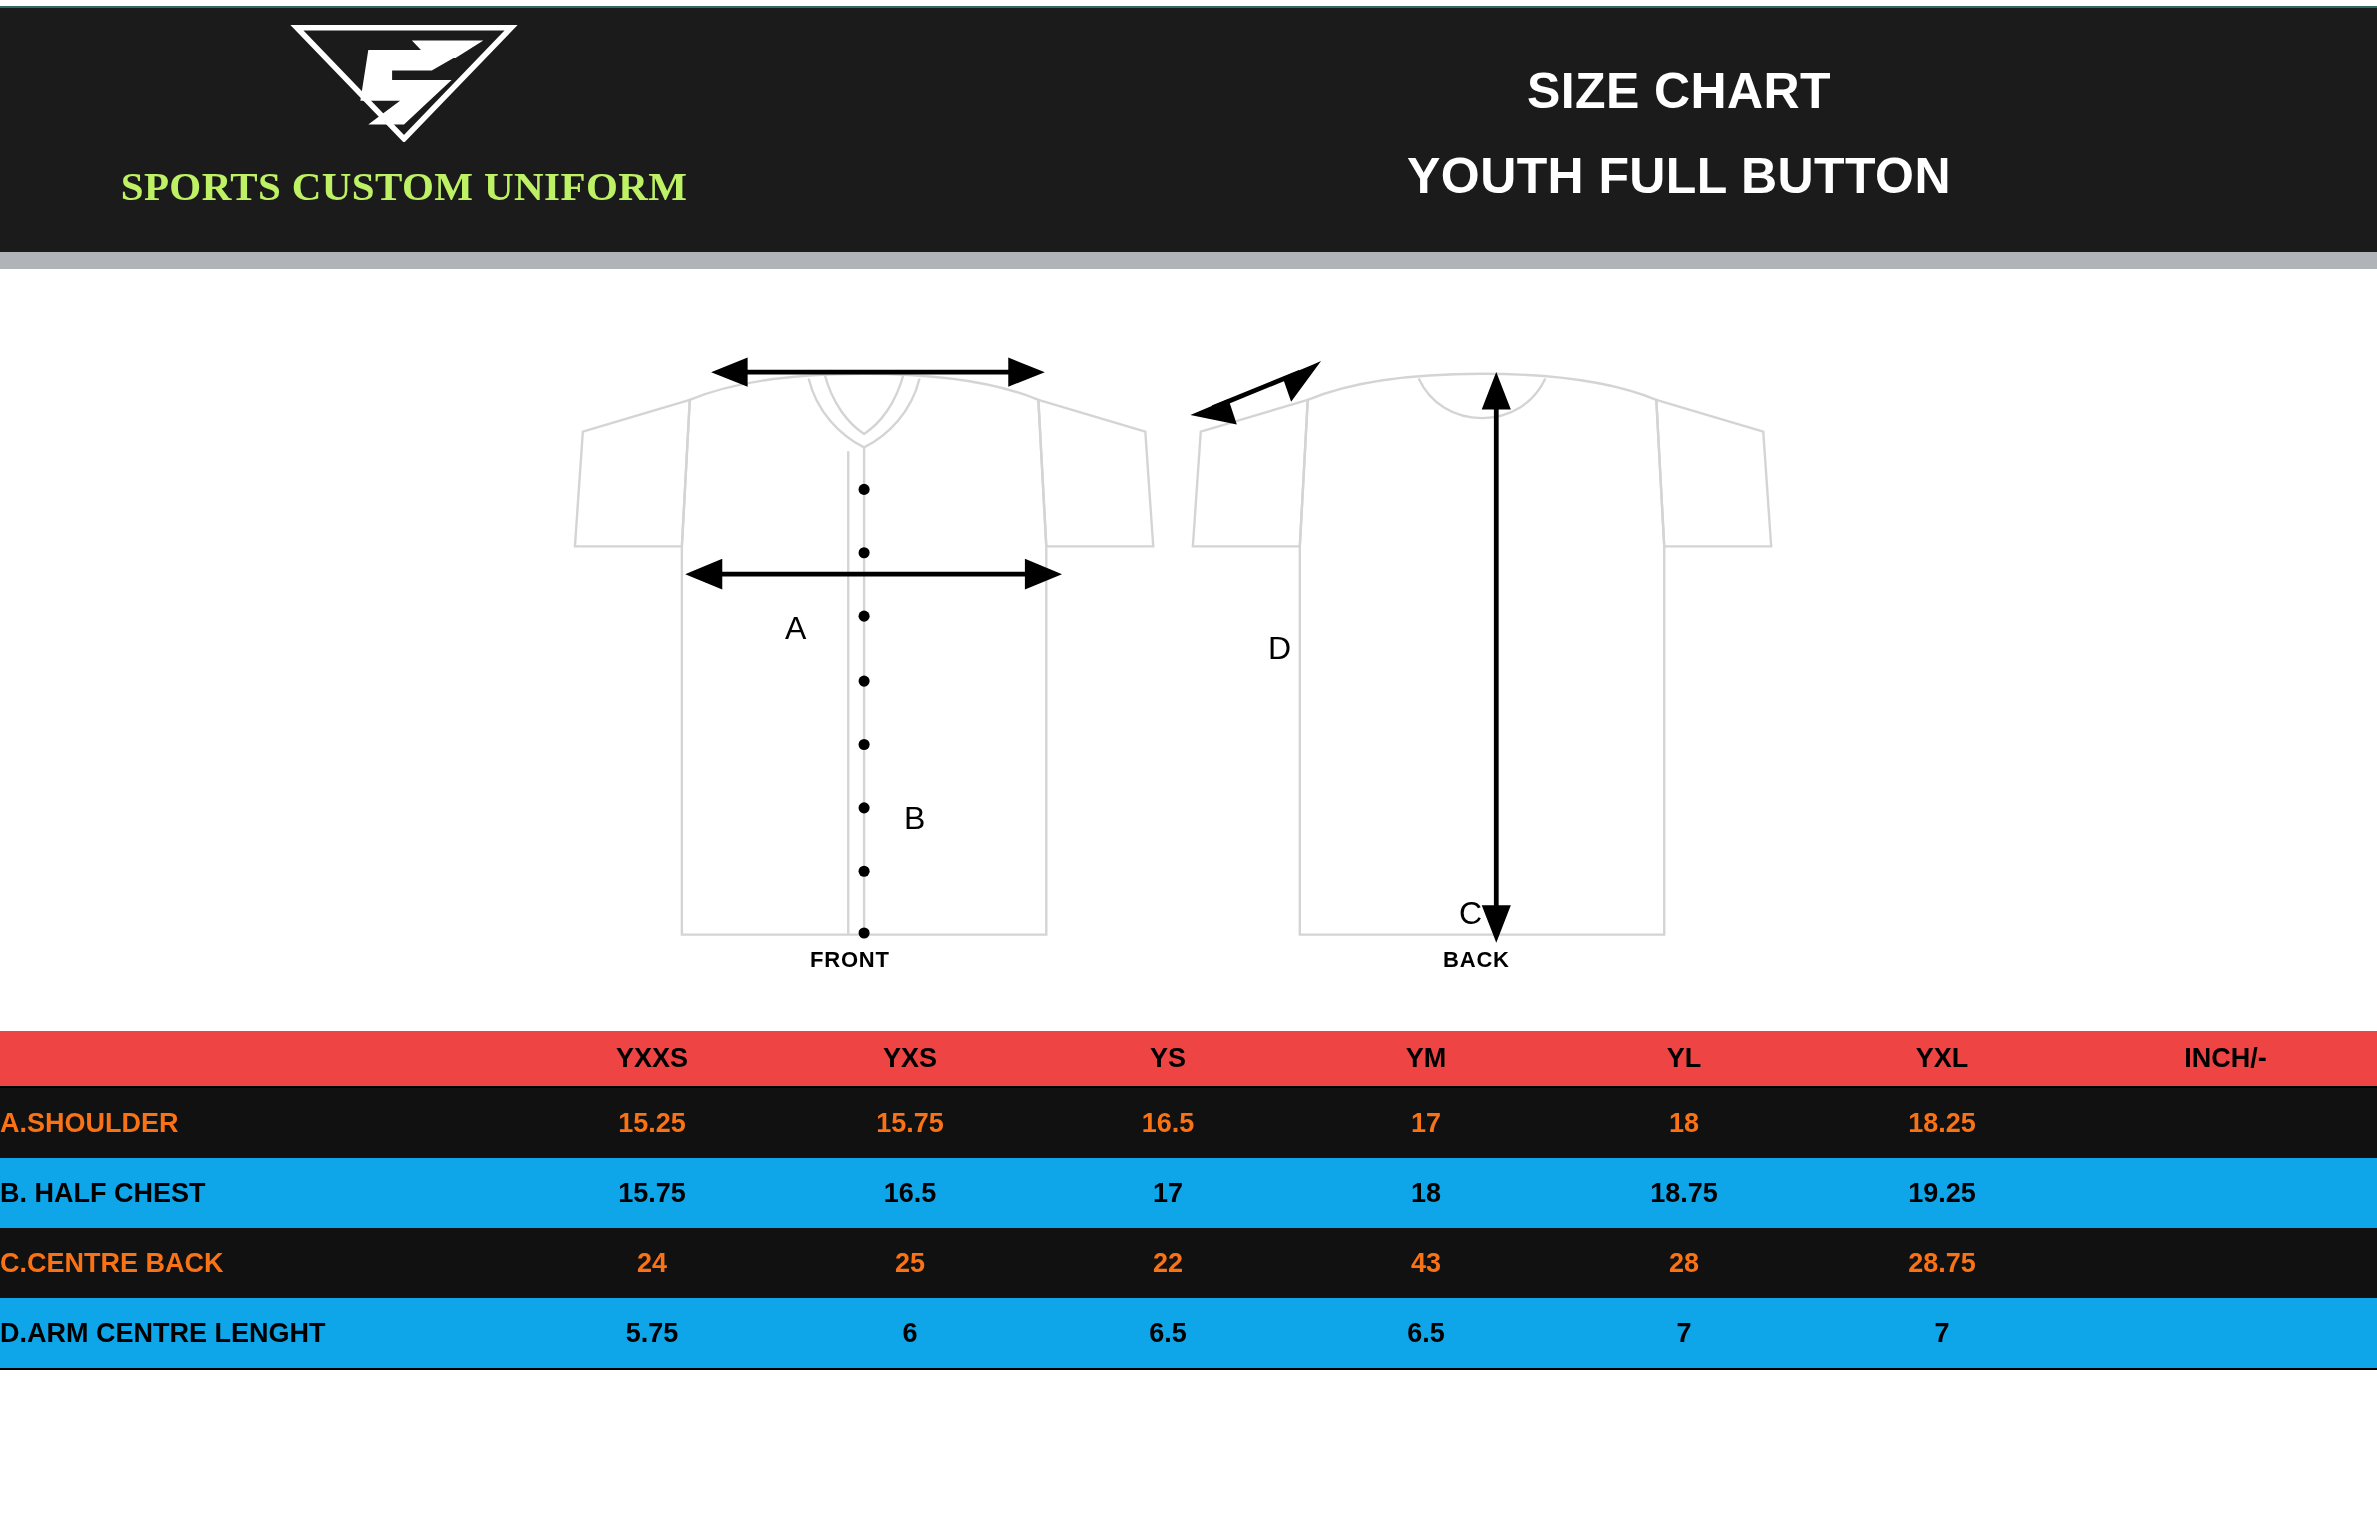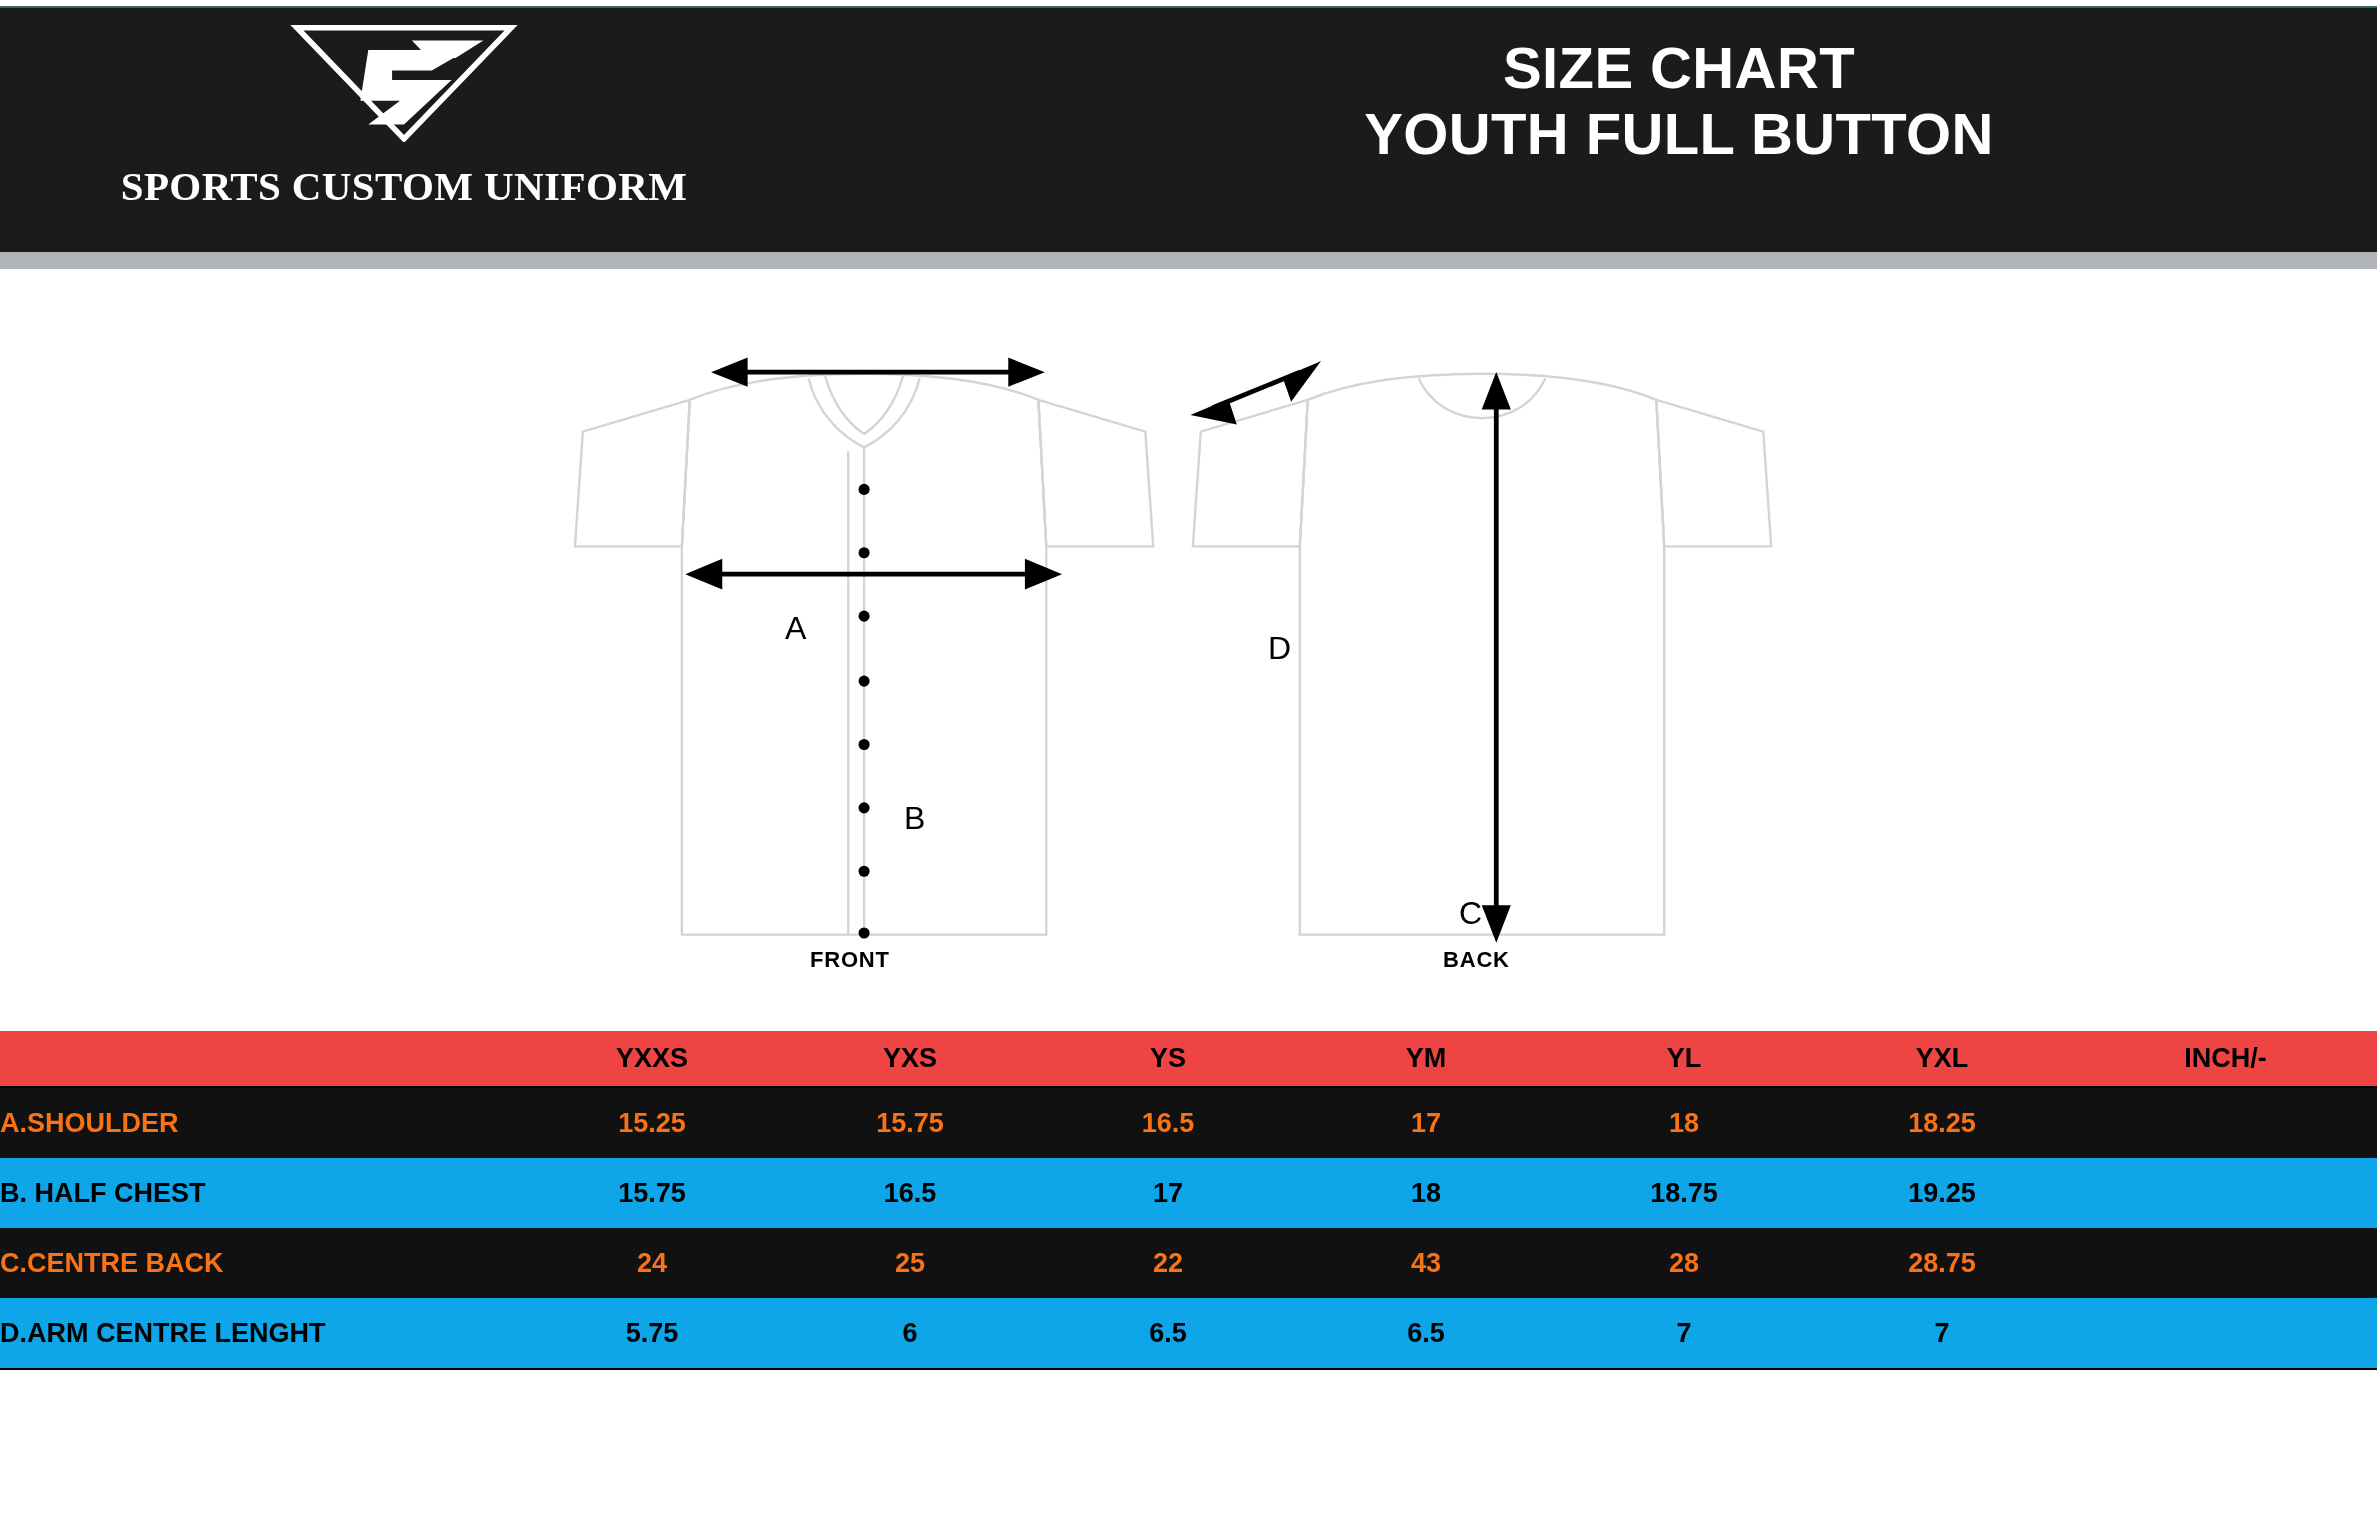--- a/index.html
+++ b/index.html
@@ -36,41 +36,42 @@
     flex-direction: column;
     align-items: center;
     justify-content: flex-start;
   }
   .brand-logo {
     width: 262px;
     height: 119px;
     margin-top: 6.3px;
   }
   .brand-name {
-    color: #ffffff;
+    color: #bef264;
     font-size: 41px;
     font-weight: bold;
     letter-spacing: 0.4px;
     margin-top: 20.6px;
     white-space: nowrap;
     font-family: "Liberation Serif", serif;
   }
   .title-block {
     position: absolute;
     right: 48px;
     top: 27px;
     width: 1300px;
     text-align: center;
     color: #ffffff;
   }
   .title-line {
-    font-size: 58px;
+    font-size: 50px;
     font-weight: bold;
     line-height: 1.13;
     letter-spacing: 0.4px;
+    margin-top: 28px;
   }
   .header-rule {
     position: absolute;
     left: 0;
     top: 252px;
     width: 2377px;
     height: 17.4px;
     background: #b0b3b8;
   }
 

